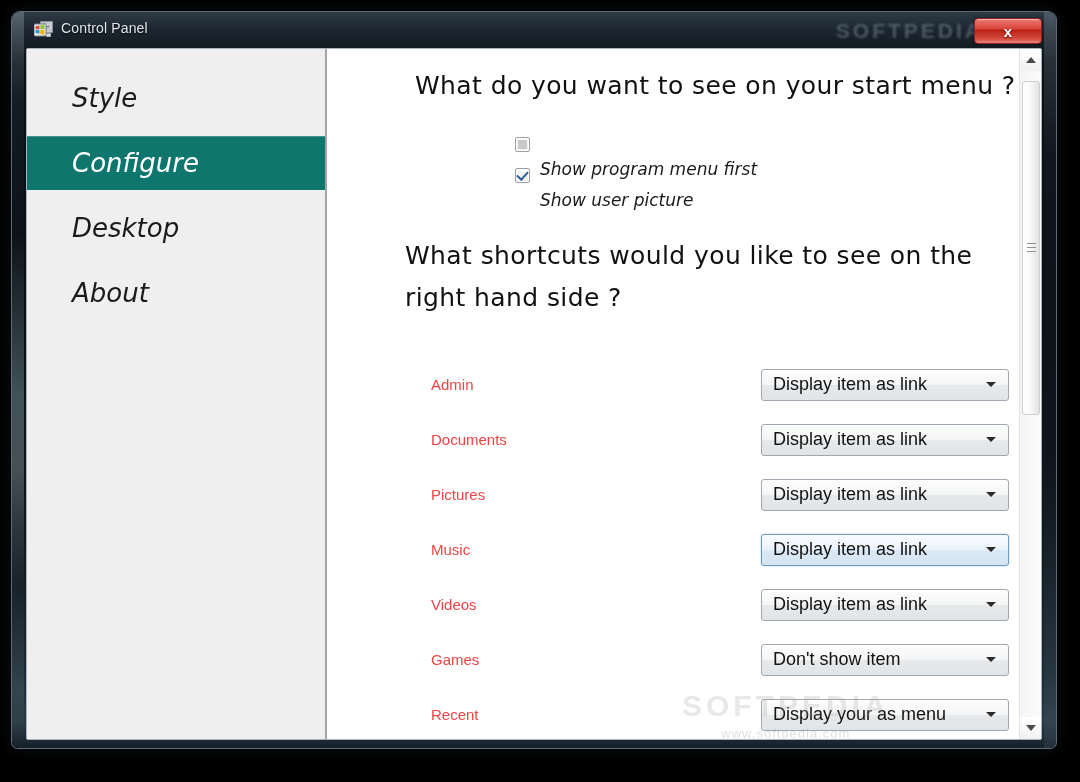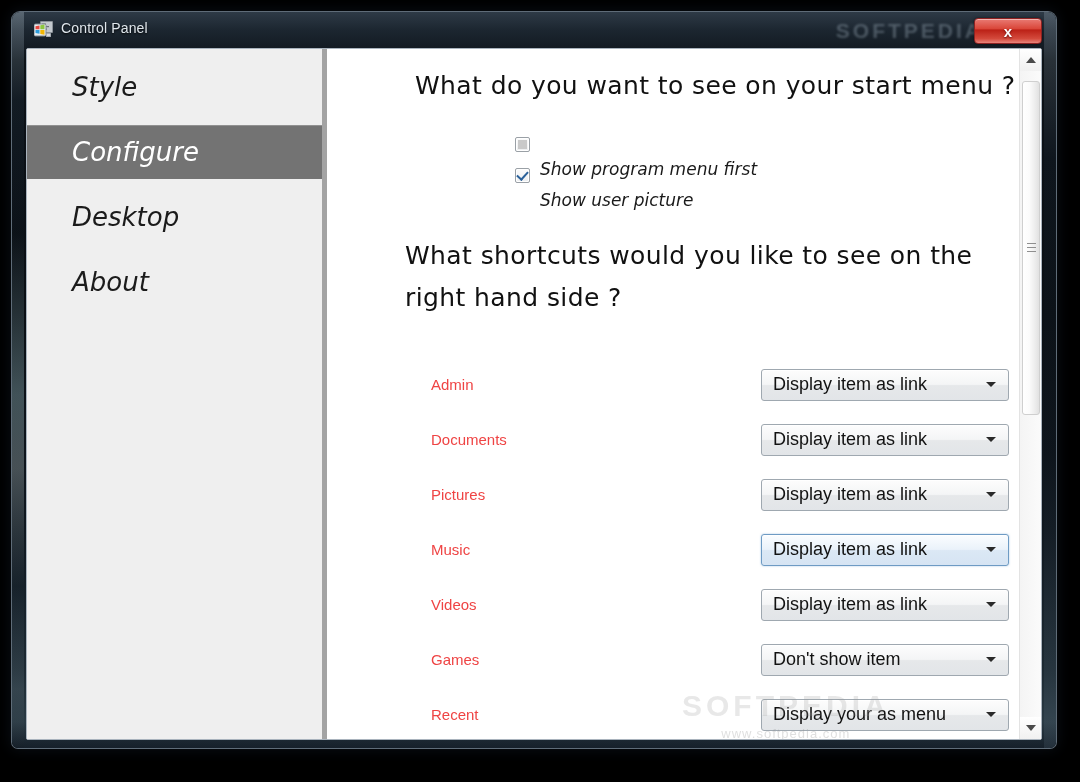--- a/index.html
+++ b/index.html
@@ -109,39 +109,39 @@
     border-radius: 2px;
     overflow: hidden;
     display: flex;
   }
 
   
   #sidebar {
     width: 300px;
     height: 100%;
     background: #efefef;
-    border-right: 5px solid #a3a3a3;
+    border-right: 2px solid #a3a3a3;
     position: relative;
     flex: none;
-    padding-top: 11px;
+    padding-top: 22px;
   }
   .nav-item {
     height: 54px;
     display: flex;
     align-items: center;
     padding-left: 45px;
     font-family: "DejaVu Sans", sans-serif;
     font-style: italic;
     font-size: 26px;
     color: #1b1b1b;
     cursor: pointer;
     user-select: none;
   }
   .nav-item.selected {
-    background: #737373;
+    background: #0f766e;
     color: #ffffff;
     box-shadow: inset 0 1px 0 rgba(255,255,255,0.22);
   }
   .nav-gap { height: 11px; }
 
   
   #content-pane {
     position: relative;
     flex: 1;
     height: 100%;

